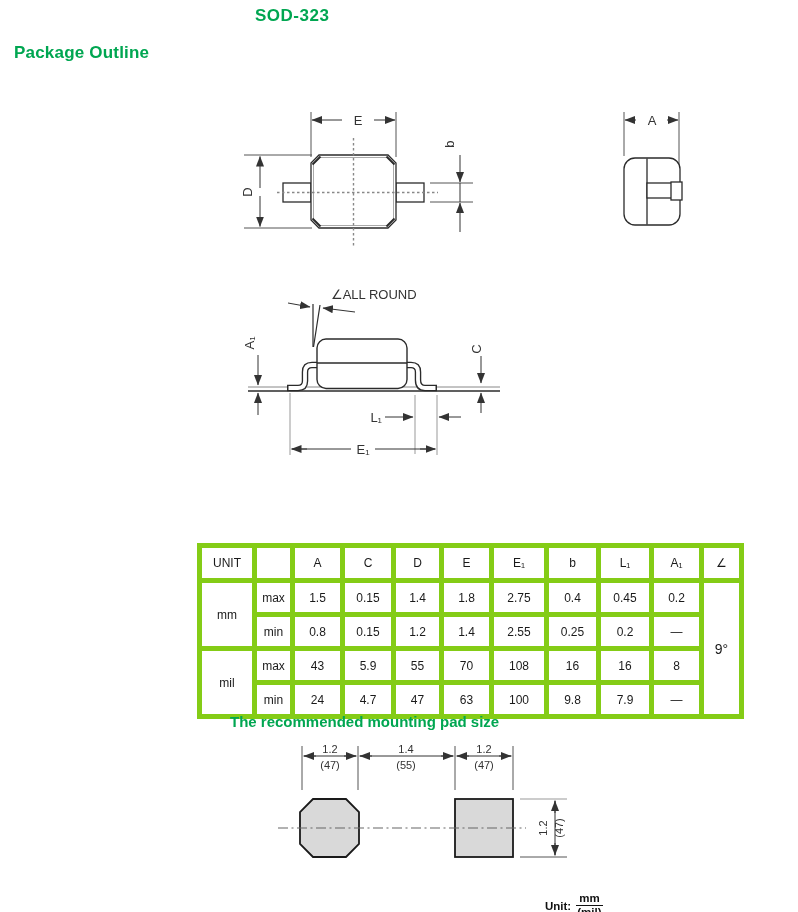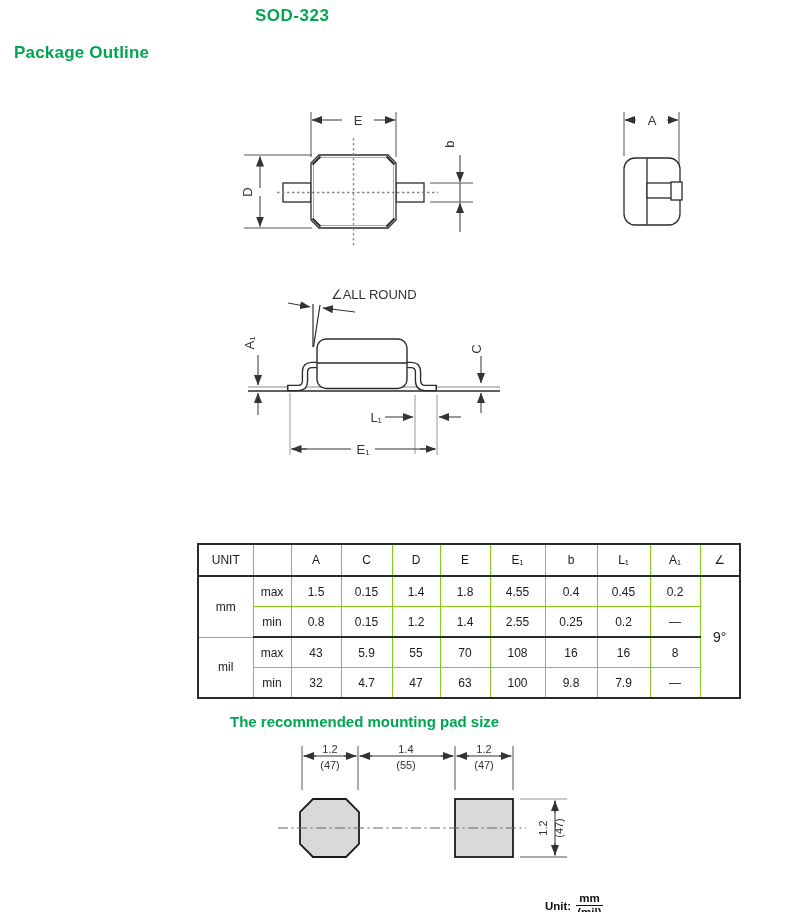--- a/index.html
+++ b/index.html
@@ -12,21 +12,21 @@
   #subtitle{left:14px;top:37px;font-size:15.5px;font-weight:bold;color:#111;
             word-spacing:-3px;letter-spacing:-0.2px;}
   #pad-title{left:230px;top:713px;width:400px;text-align:left;
              font-size:15px;font-weight:bold;}
   svg text{font-family:"Liberation Sans","DejaVu Sans",sans-serif;fill:#333;}
   .dimtxt{font-size:13px;}
   .smalltxt{font-size:11px;}
   
   #dim-table{position:absolute;left:197px;top:543px;border-collapse:collapse;
              border:2px solid #2b2b2b;table-layout:fixed;font-size:12px;}
-  #dim-table th,#dim-table td{border:1px solid #84cc16;text-align:center;
+  #dim-table th,#dim-table td{border:5px solid #84cc16;text-align:center;
              font-weight:normal;padding:0;color:#1a1a1a;}
   #dim-table thead th{height:30px;border-bottom:2px solid #2b2b2b;}
   #dim-table tbody td{height:29px;}
   #dim-table tr.grp-end td{border-bottom:2px solid #2b2b2b;}
   #dim-table td.angle-cell{font-size:14px;}
   
   #unit-note{left:545px;top:876px;font-size:11.5px;font-weight:600;color:#111;
              display:flex;align-items:center;margin-top:16px;}
   .frac{display:inline-flex;flex-direction:column;align-items:center;margin-left:5px;
         font-size:11.5px;line-height:1.15;}
@@ -178,21 +178,21 @@
       </tr>
     </thead>
     <tbody>
       <tr>
         <td rowspan="2">mm</td>
         <td>max</td>
         <td>1.5</td>
         <td>0.15</td>
         <td>1.4</td>
         <td>1.8</td>
-        <td>4.55</td>
+        <td>2.75</td>
         <td>0.4</td>
         <td>0.45</td>
         <td>0.2</td>
         <td rowspan="4" class="angle-cell">9°</td>
       </tr>
       <tr class="grp-end">
         <td>min</td>
         <td>0.8</td>
         <td>0.15</td>
         <td>1.2</td>
@@ -209,21 +209,21 @@
         <td>5.9</td>
         <td>55</td>
         <td>70</td>
         <td>108</td>
         <td>16</td>
         <td>16</td>
         <td>8</td>
       </tr>
       <tr>
         <td>min</td>
-        <td>32</td>
+        <td>24</td>
         <td>4.7</td>
         <td>47</td>
         <td>63</td>
         <td>100</td>
         <td>9.8</td>
         <td>7.9</td>
         <td>—</td>
       </tr>
     </tbody>
   </table>

